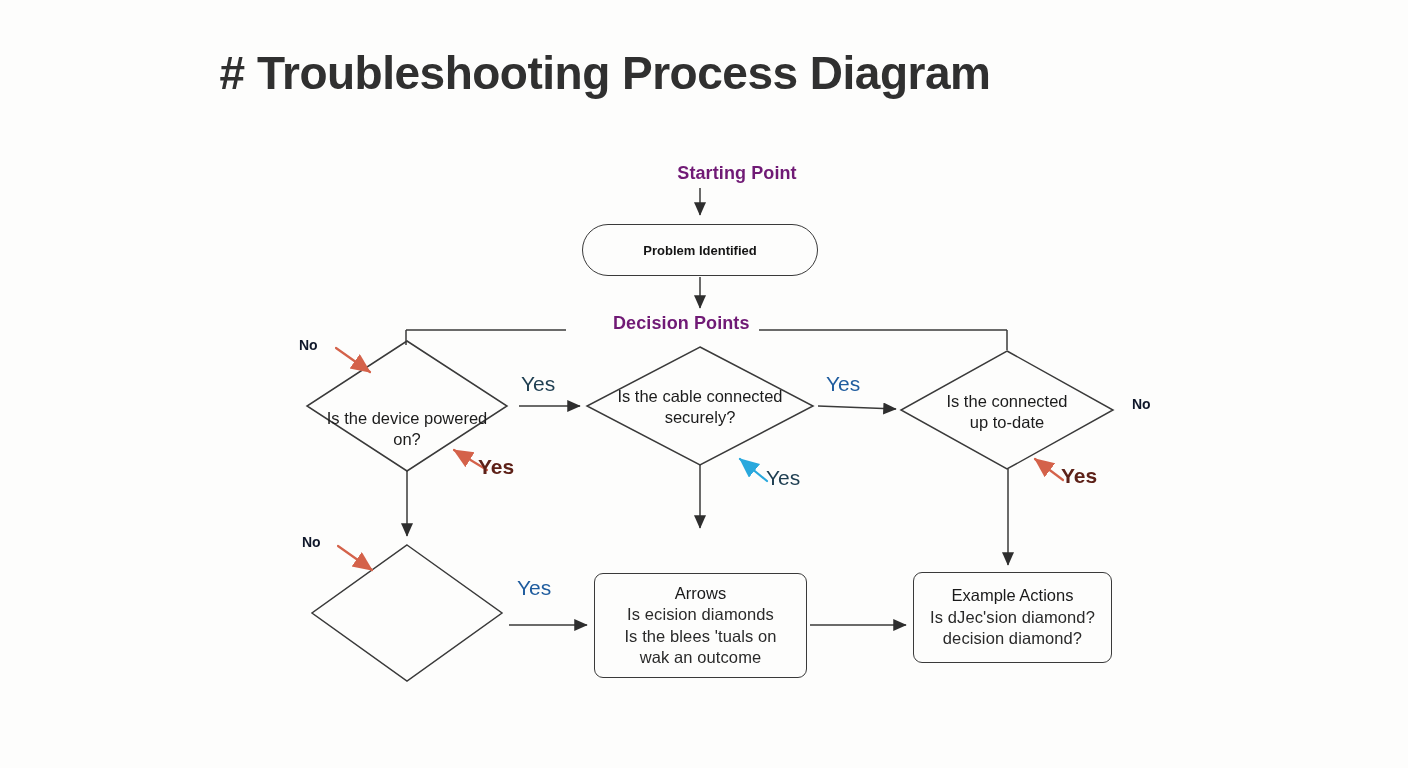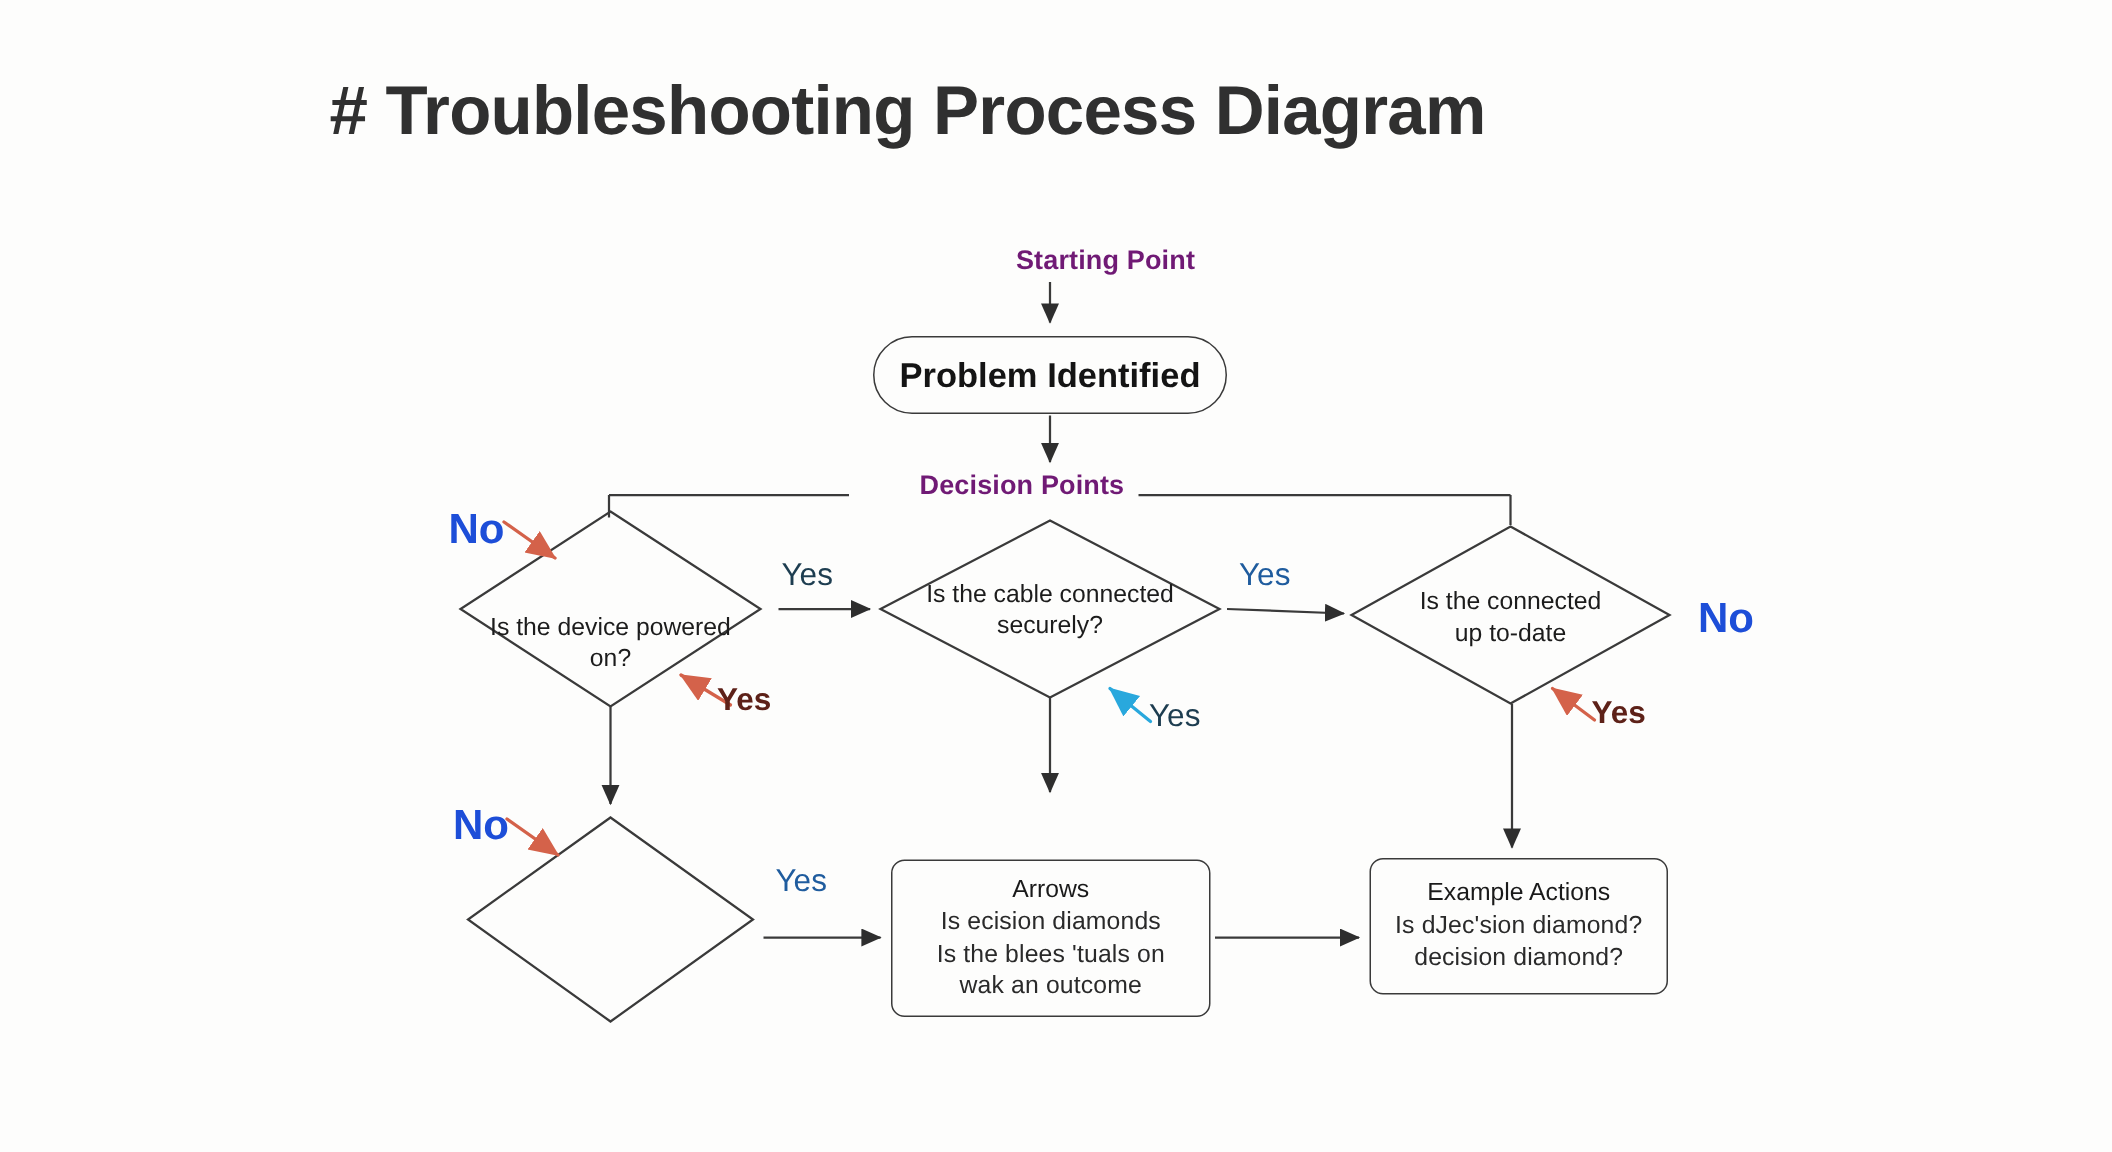--- a/index.html
+++ b/index.html
@@ -75,21 +75,21 @@
   }
 
   .stadium {
     box-sizing: border-box;
     border: 1.6px solid #3a3a3a;
     border-radius: 40px;
     background: #fdfdfc;
     display: flex;
     align-items: center;
     justify-content: center;
-    font-size: 23px;
+    font-size: 13px;
     font-weight: 700;
     color: #141414;
   }
   #node-problem-identified {
     left: 582px; top: 224px;
     width: 236px; height: 52px;
   }
 
   .rect-box {
     box-sizing: border-box;
@@ -115,21 +115,21 @@
     filter: blur(0.35px);
     letter-spacing: 0.1px;
   }
 
   
   .ann {
     font-size: 21px;
     font-weight: 700;
     white-space: nowrap;
   }
-  .ann.no-label { color: #1d4ed8; font-size: 28px; text-align: center; }
+  .ann.no-label { color: #0f172a; font-size: 14px; text-align: center; }
   .ann.yes-maroon { color: #5d2118; font-weight: 700; }
   .ann.yes-navy { color: #1d3d50; font-weight: 400; font-size: 21px; }
   .ann.yes-blue { color: #1f5c9e; font-weight: 400; font-size: 21px; }
 
   #ann-no-1 { left: 299px; top: 337px; }
   #ann-yes-1 { left: 478px; top: 455px; }
   #ann-yes-2 { left: 521px; top: 372px; }
   #ann-yes-3 { left: 826px; top: 372px; }
   #ann-yes-4 { left: 766px; top: 466px; }
   #ann-no-2 { left: 1132px; top: 396px; }

